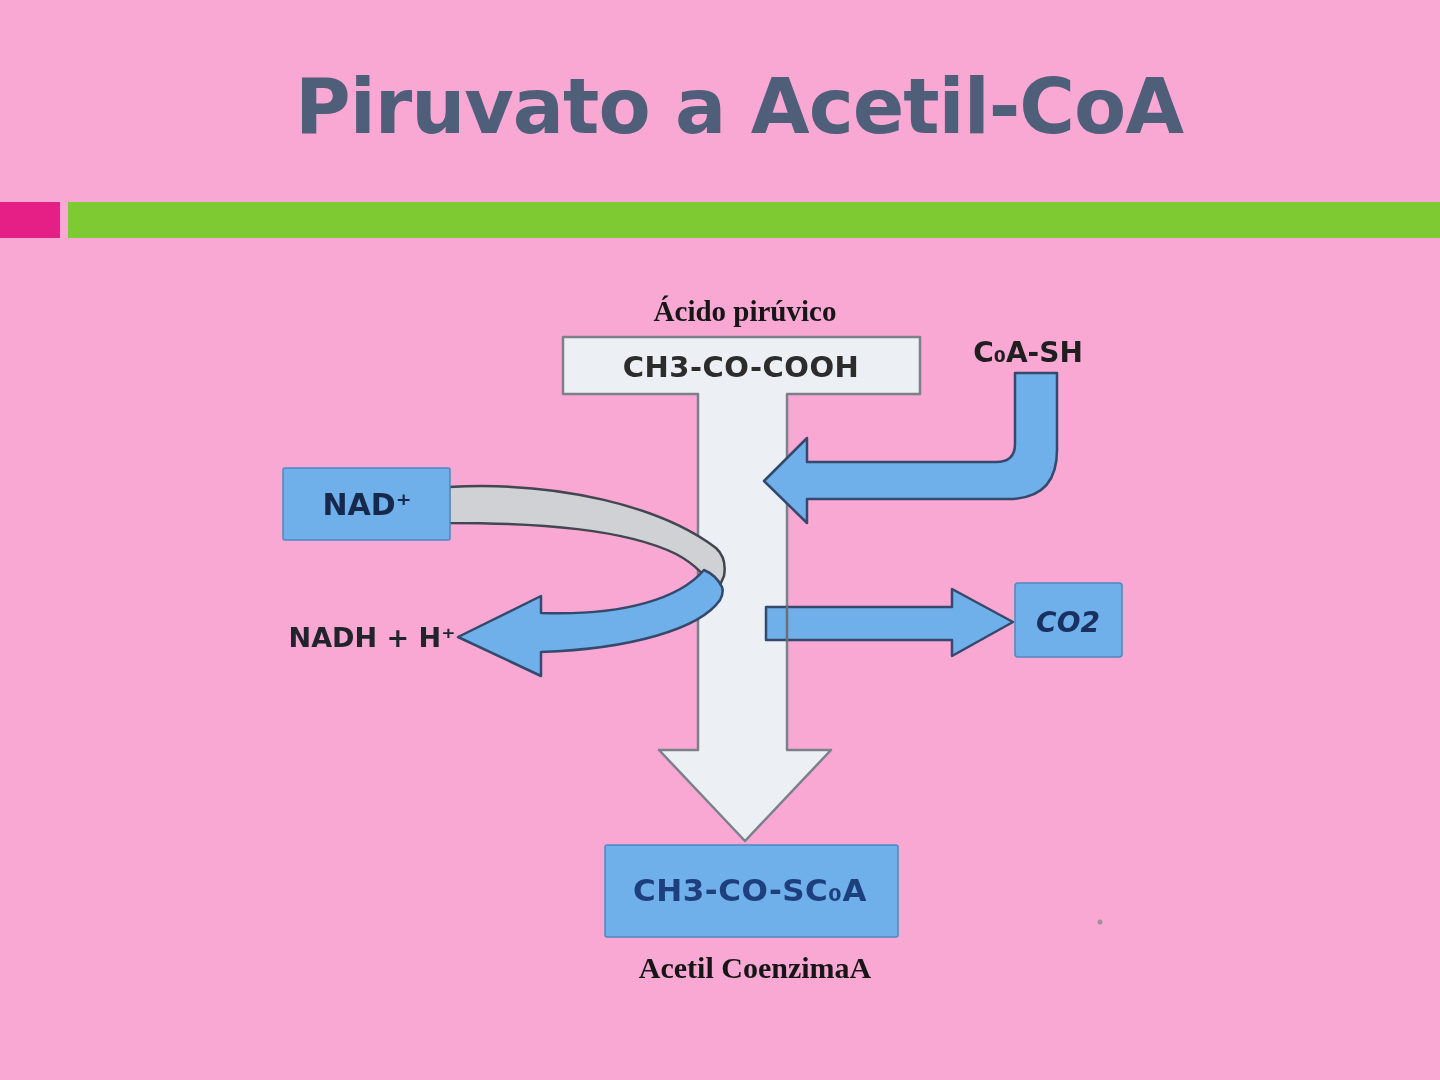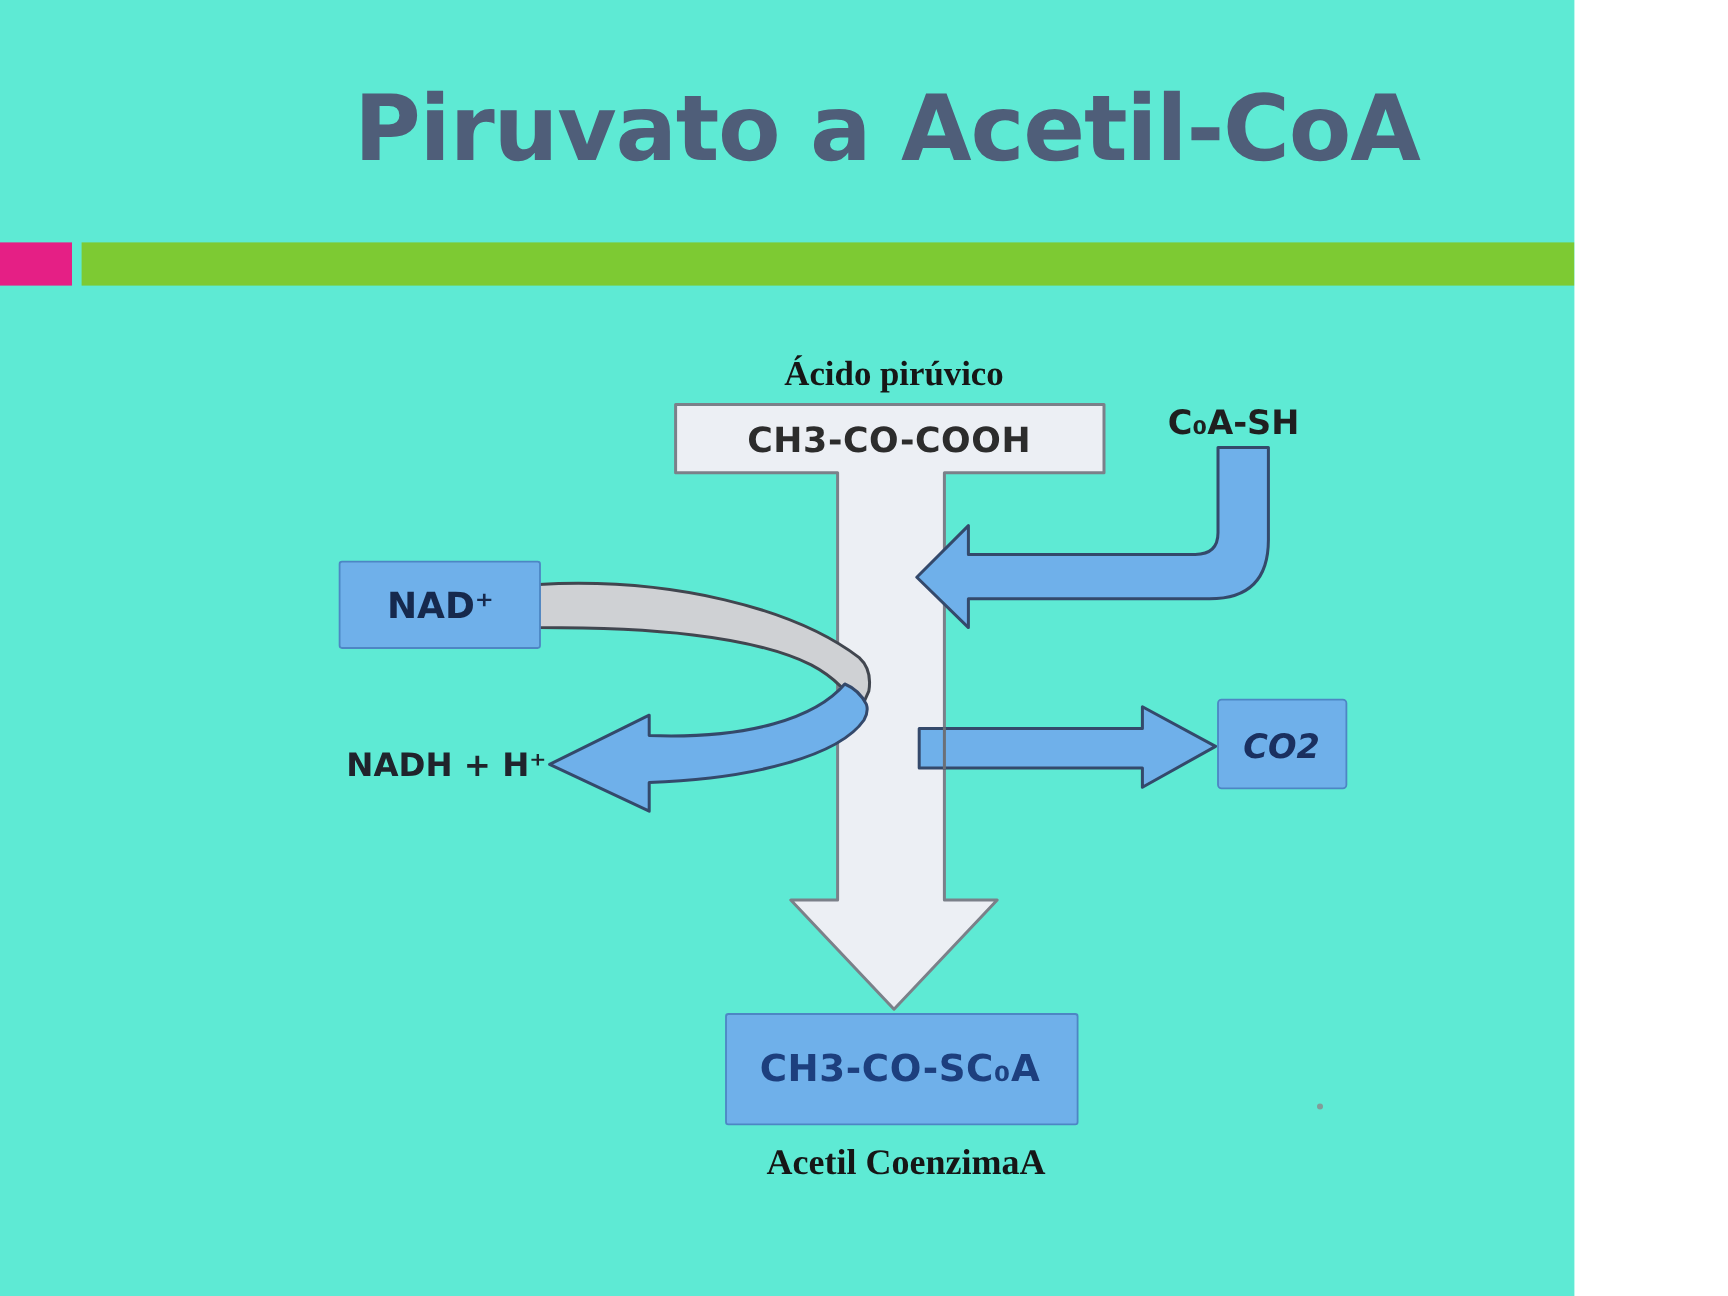--- a/index.html
+++ b/index.html
@@ -1,19 +1,19 @@
 <!DOCTYPE html>
 <html><head>
 <meta charset="utf-8">
 <style>
   html,body{margin:0;padding:0;background:#ffffff;}
   #slide{
     position:relative;
-    width:1312px;height:1080px;
-    background:#5eead4;
+    width:1440px;height:1080px;
+    background:#f9a8d4;
     overflow:hidden;
     font-family:"Liberation Sans", sans-serif;
   }
   #title{
     position:absolute;
     top:62px;left:0;width:1440px;
     padding-left:38px;
     box-sizing:border-box;
     text-align:center;
     font-family:"DejaVu Sans", sans-serif;

